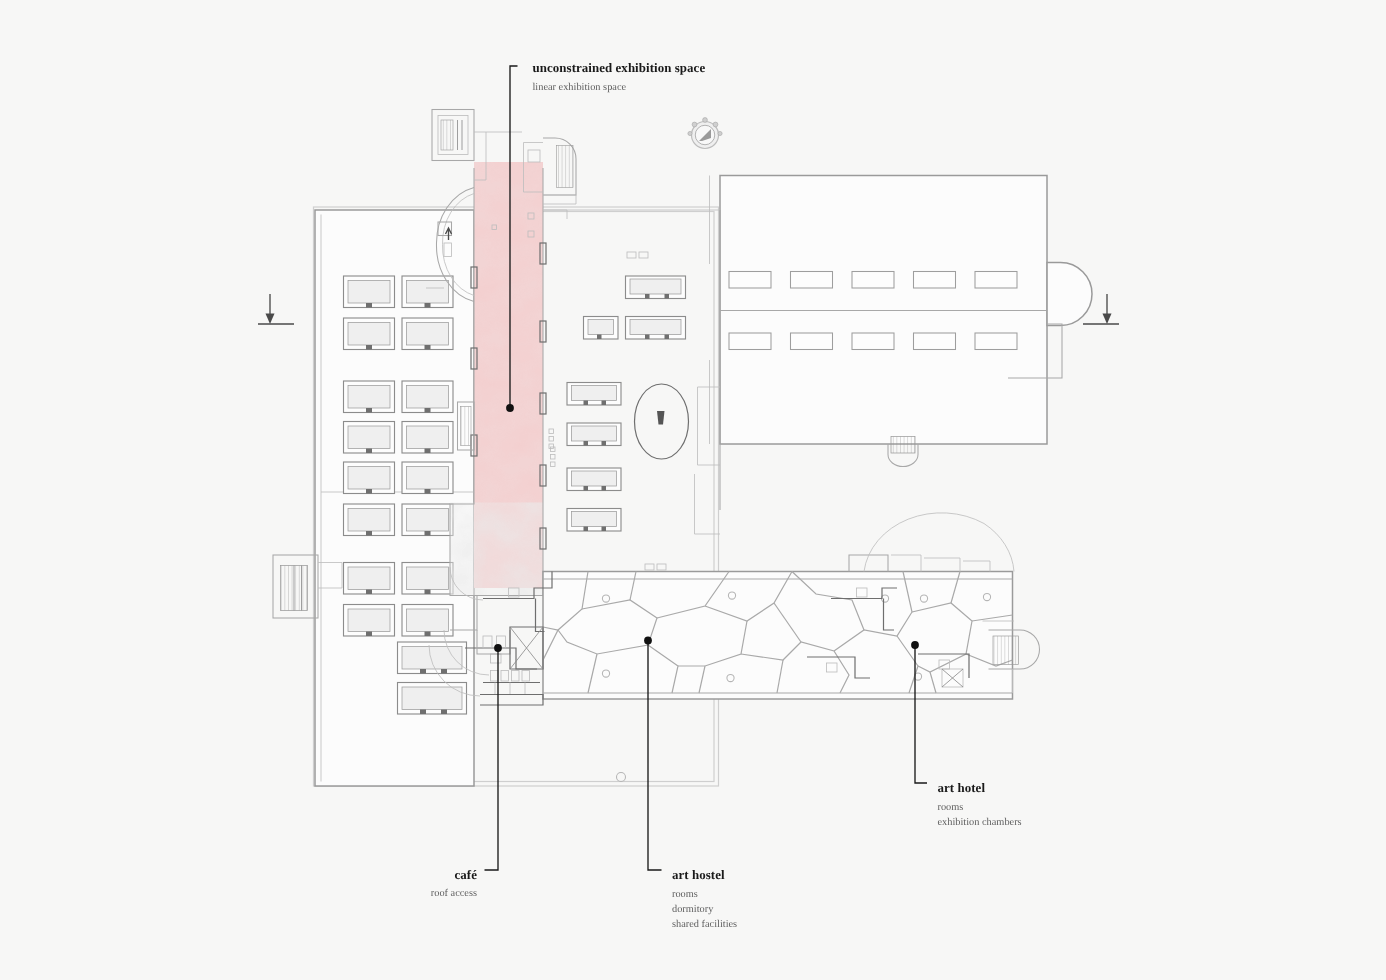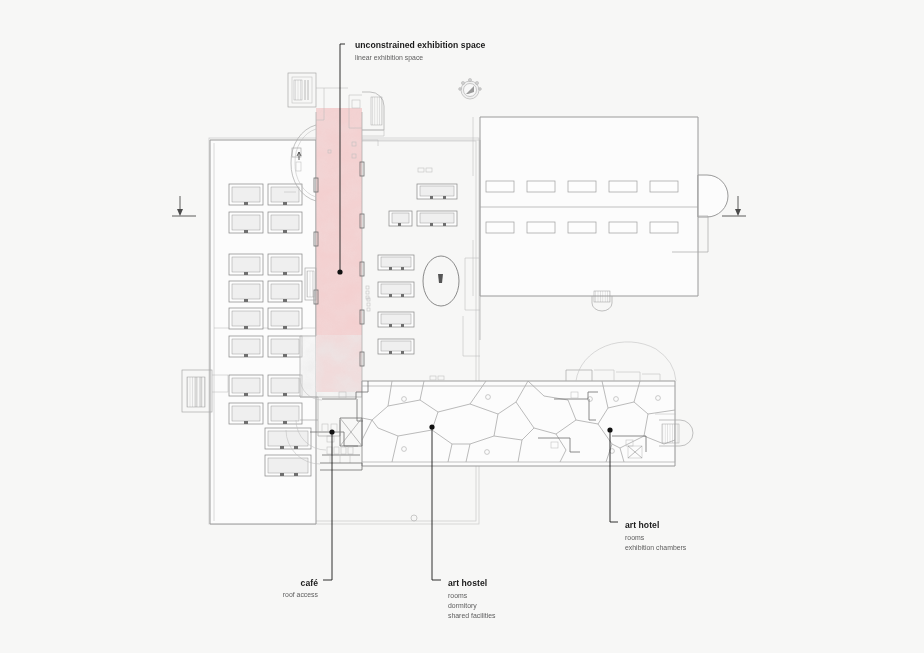--- a/index.html
+++ b/index.html
@@ -13,20 +13,21 @@
     height: 653px;
     overflow: hidden;
     font-family: "Liberation Sans", "DejaVu Sans", sans-serif;
     position: relative;
   }
   #plan-root {
     position: absolute;
     left: 0; top: 0;
     width: 924px;
     height: 458px;
+    font-family: Liberation Serif, serif;
   }
   svg.plan-svg {
     display: block;
     width: 924px;
     height: 653px;
   }
   
   .anno-title {
     font-size: 8.6px;
     font-weight: bold;

